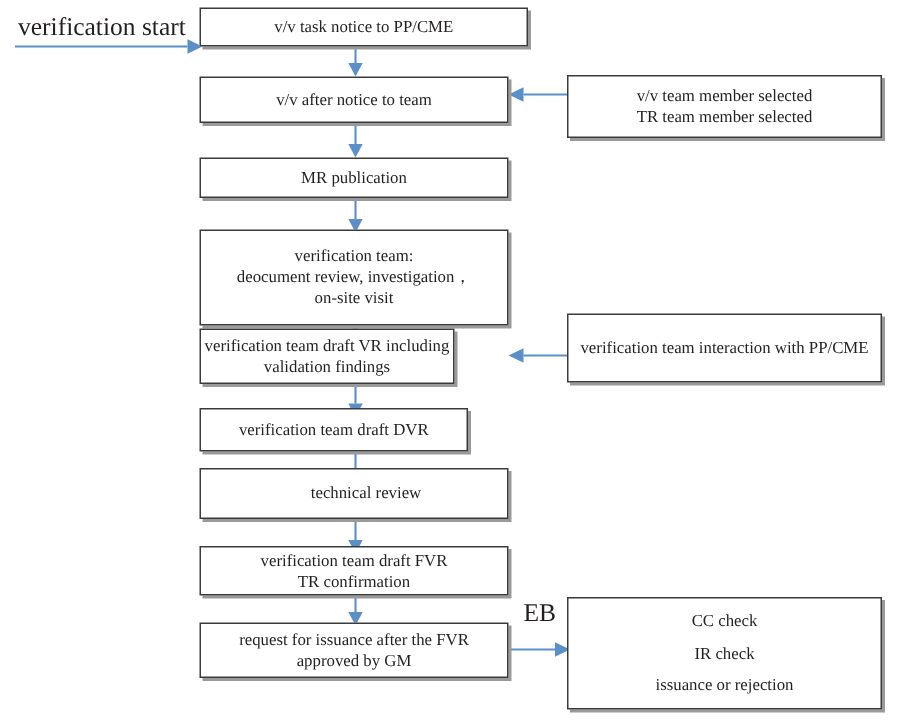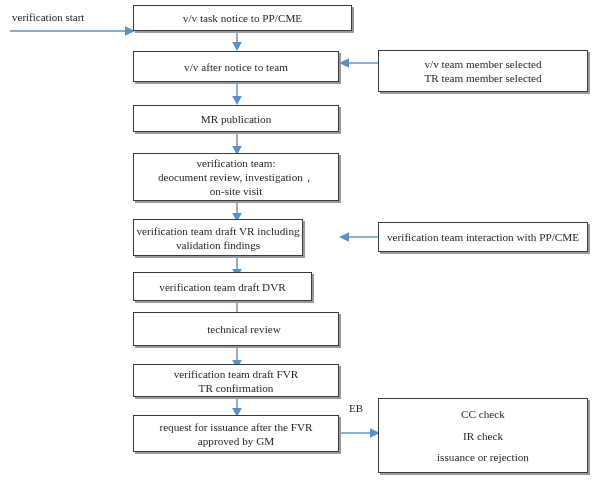--- a/index.html
+++ b/index.html
@@ -37,21 +37,21 @@
     padding: 0 4px;
   }
   .box .ln { display: block; white-space: nowrap; }
 
   
   .box.spaced { justify-content: space-evenly; }
 
   
   .label {
     position: absolute;
-    font-size: 11px;
+    font-size: 17px;
     line-height: 13px;
     color: #231f20;
     white-space: nowrap;
   }
 
   
   .conn { position: absolute; }
   .conn svg { display: block; overflow: visible; }
 </style>
 </head>
@@ -152,21 +152,21 @@
   </div>
 
   <div class="box" style="left:133px; top:51px; width:206px; height:31px;">
     <span class="ln">v/v after notice to team</span>
   </div>
 
   <div class="box" style="left:133px; top:105px; width:206px; height:27px;">
     <span class="ln">MR publication</span>
   </div>
 
-  <div class="box" style="left:133px; top:153px; width:206px; height:48px;">
+  <div class="box" style="left:133px; top:153px; width:206px; height:64px;">
     <span class="ln">verification team:</span>
     <span class="ln">deocument review, investigation，</span>
     <span class="ln">on-site visit</span>
   </div>
 
   <div class="box" style="left:133px; top:219px; width:170px; height:37px;">
     <span class="ln">verification team draft VR including</span>
     <span class="ln">validation findings</span>
   </div>
 
@@ -186,21 +186,21 @@
   <div class="box" style="left:133px; top:415px; width:206px; height:37px;">
     <span class="ln">request for issuance after the FVR</span>
     <span class="ln">approved by GM</span>
   </div>
 
   <div class="box" style="left:378px; top:50px; width:210px; height:42px;">
     <span class="ln">v/v team member selected</span>
     <span class="ln">TR team member selected</span>
   </div>
 
-  <div class="box" style="left:378px; top:222px; width:210px; height:30px;">
+  <div class="box" style="left:378px; top:209px; width:210px; height:46px;">
     <span class="ln">verification team interaction with PP/CME</span>
   </div>
 
   <div class="box spaced" style="left:378px; top:398px; width:210px; height:75px;">
     <span class="ln">CC check</span>
     <span class="ln">IR check</span>
     <span class="ln">issuance or rejection</span>
   </div>
 
 </div>

